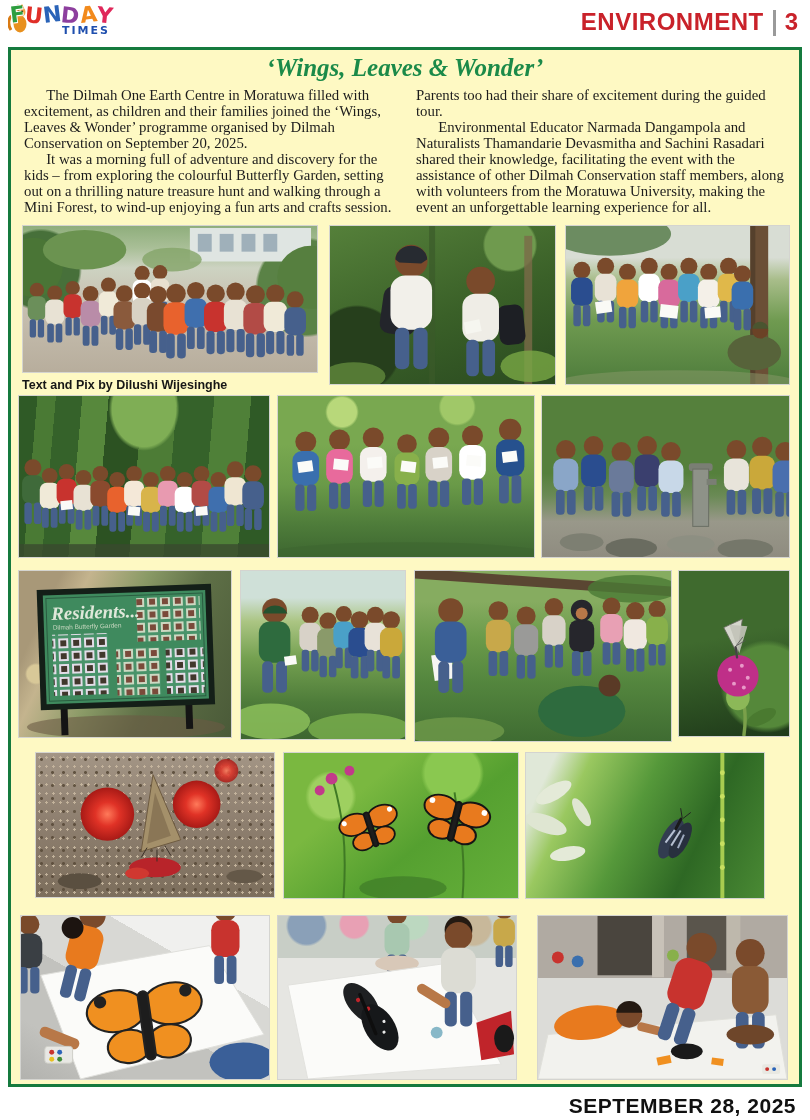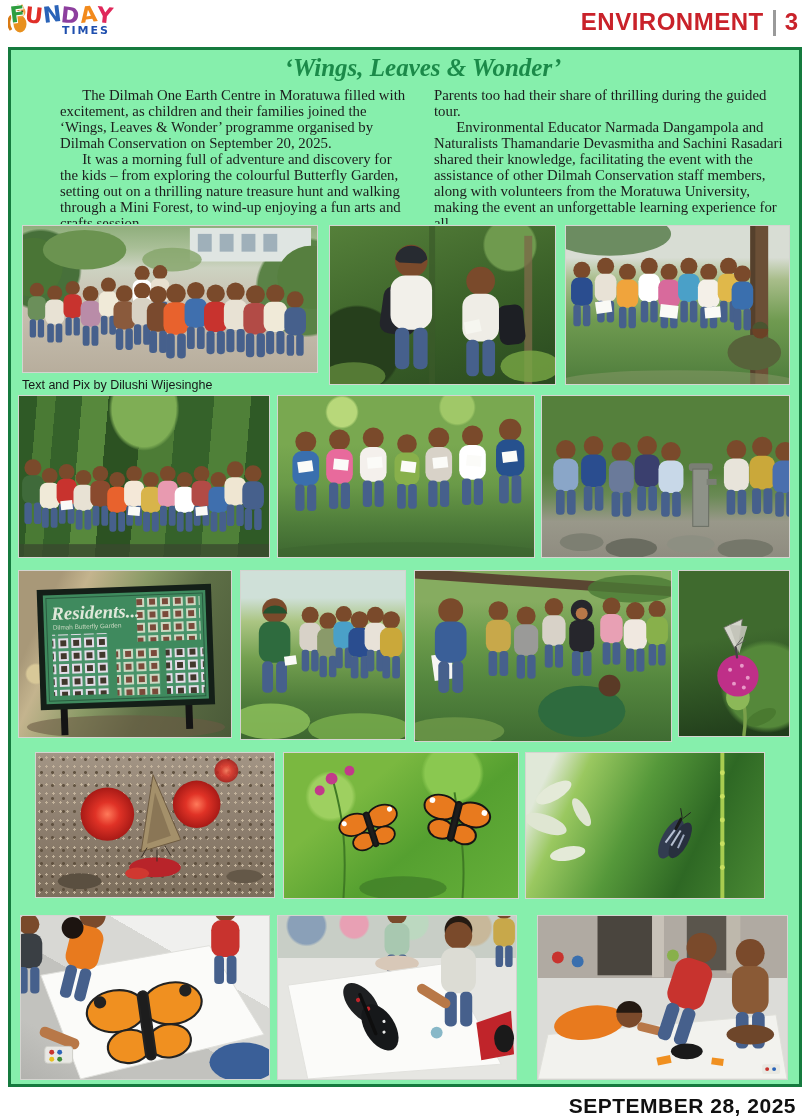--- a/index.html
+++ b/index.html
@@ -20,37 +20,37 @@
                 color:#1f4fae; letter-spacing:2px; margin:-3px 0 0 52px; }
   .mascot { position:absolute; left:-2px; top:2px; }
   .section-head { position:absolute; right:12px; top:8px; display:flex; align-items:flex-end;
                   font-family:"Liberation Sans", sans-serif; font-weight:bold; }
   .section-title { color:#c9222a; font-size:24px; letter-spacing:0.5px; }
   .section-divider { width:3px; height:26px; background:#9a9a9a; margin:0 9px; }
   .page-number { color:#c9222a; font-size:24px; }
 
   
   .frame { position:absolute; left:8px; top:47px; width:794px; height:1040px;
-           border:3px solid #157a3e; background:#86efac;padding-left:36px; }
+           border:3px solid #157a3e; background:#fef9c3; }
   .article-title { text-align:center; margin-top:4px; font-size:25px; font-weight:bold;
                    font-style:italic; color:#1b8a49; font-family:"Liberation Serif", serif; }
   .cols { display:flex; gap:22px; padding:5px 13px 0 13px; height:142px; overflow:hidden; }
   .col { flex:1; font-size:14.8px; line-height:16px; color:#1c1c1c; }
   .col p { margin:0; }
   .col p.indent { text-indent:1.5em; }
 
   
   .ph { position:absolute; overflow:hidden; border:1px solid #d4d4d0; }
   .ph svg { display:block; width:100%; height:100%; }
   .p1 { left:11px;  top:175px; width:296px; height:148px;
         background: radial-gradient(circle at 6% 30%, #47703a 0 13%, transparent 14%),
                     radial-gradient(circle at 96% 42%, #5a8246 0 16%, transparent 17%),
                     linear-gradient(180deg,#8fae7c 0,#a9bf97 22px,#cdd3c2 42px,#c9c2b3 72px,#b7ad9c 148px); }
   .credit { position:absolute; left:11px; top:328px; width:300px;
-            font-family:"Liberation Sans", sans-serif; font-weight:normal; font-size:12.5px; color:#161616; }
+            font-family:"Liberation Sans", sans-serif; font-weight:bold; font-size:12.5px; color:#161616; }
   .p2 { left:318px; top:175px; width:227px; height:160px;
         background: radial-gradient(circle at 80% 12%, #6f9a4e 0 11%, transparent 12%),
                     radial-gradient(circle at 12% 78%, #263f1c 0 18%, transparent 19%),
                     linear-gradient(160deg,#55803a,#3a6028 55%,#2a4a20); }
   .p3 { left:554px; top:175px; width:225px; height:160px;
         background: linear-gradient(180deg,#d8ddd4 0 20%,#a8bd8a 34%,#6f9a50 60%,#4e7c3c); }
   .p4 { left:7px;   top:345px; width:252px; height:163px;
         background: radial-gradient(ellipse at 50% 8%, #7fae55 0 18%, transparent 20%),
                     linear-gradient(95deg,#2f5a26 0 7%,#4a7a34 7% 14%,#35622a 14% 24%,#57883c 24% 34%,#2c5222 34% 47%,#4d7c36 47% 60%,#35622a 60% 74%,#4f8038 74% 88%,#2f5a26 88%); }
   .p5 { left:266px; top:345px; width:258px; height:163px;
@@ -161,21 +161,21 @@
 
   <div class="frame">
     <h1 class="article-title">‘Wings, Leaves &amp; Wonder’</h1>
 
     <div class="cols">
       <div class="col">
         <p class="indent">The Dilmah One Earth Centre in Moratuwa filled with excitement, as children and their families joined the ‘Wings, Leaves &amp; Wonder’ programme organised by Dilmah Conservation on September 20, 2025.</p>
         <p class="indent">It was a morning full of adventure and discovery for the kids – from exploring the colourful Butterfly Garden, setting out on a thrilling nature treasure hunt and walking through a Mini Forest, to wind-up enjoying a fun arts and crafts session.</p>
       </div>
       <div class="col">
-        <p>Parents too had their share of thrilling during the guided tour.</p>
+        <p>Parents too had their share of excitement during the guided tour.</p>
         <p class="indent">Environmental Educator Narmada Dangampola and Naturalists Thamandarie Devasmitha and Sachini Rasadari shared their knowledge, facilitating the event with the assistance of other Dilmah Conservation staff members, along with volunteers from the Moratuwa University, making the event an unforgettable learning experience for all.</p>
       </div>
     </div>
 
     <div class="ph p1" title="Children and their families walking along the garden path">
       <svg viewBox="0 0 296 148" preserveAspectRatio="none">
         <rect x="168" y="2" width="122" height="34" fill="#dfe5e2"></rect>
         <rect x="176" y="8" width="14" height="18" fill="#9fb0ba"></rect>
           <rect x="198" y="8" width="14" height="18" fill="#9fb0ba"></rect>
         <rect x="220" y="8" width="14" height="18" fill="#9fb0ba"></rect>

